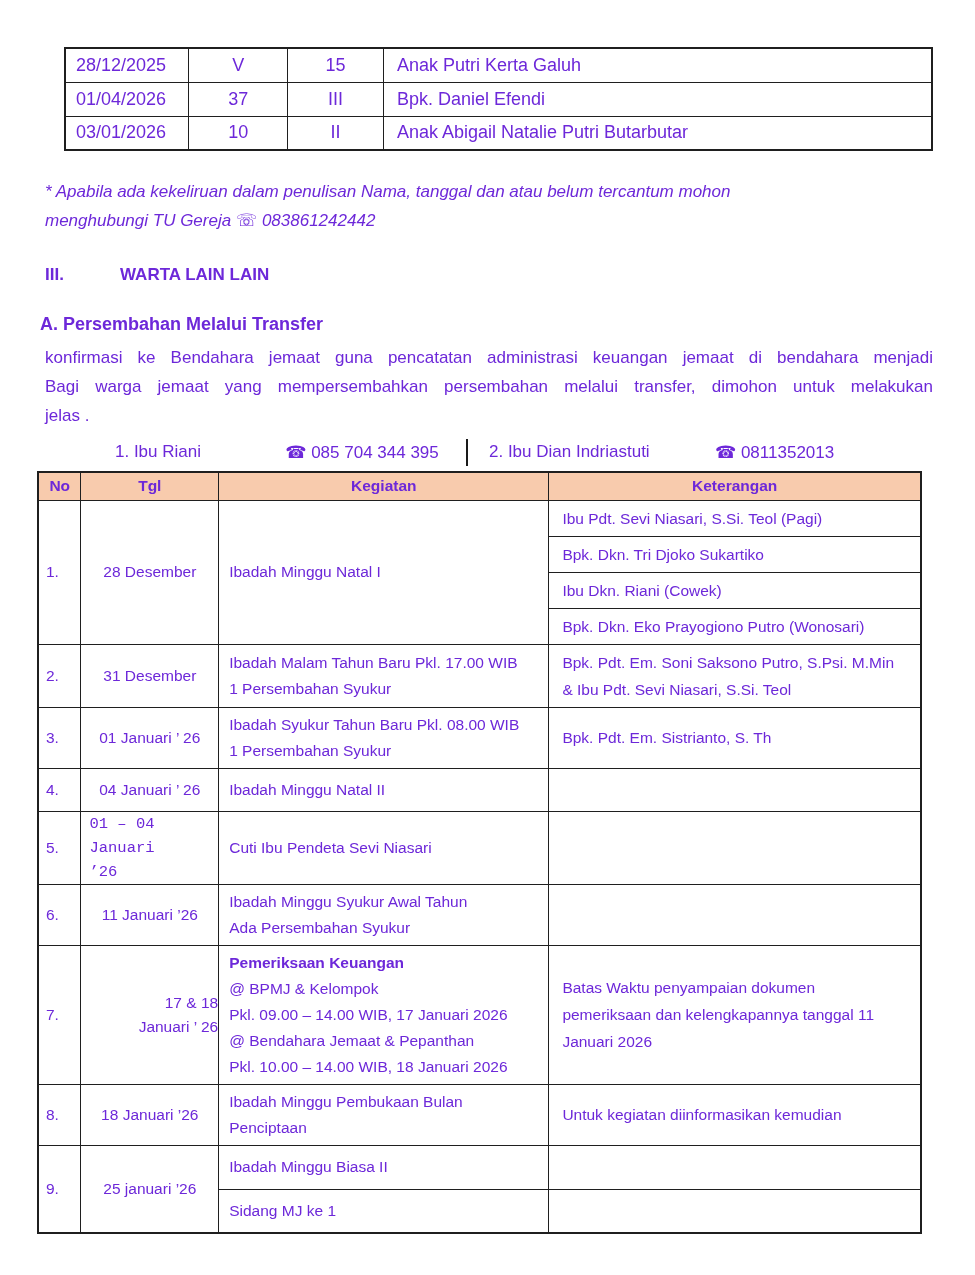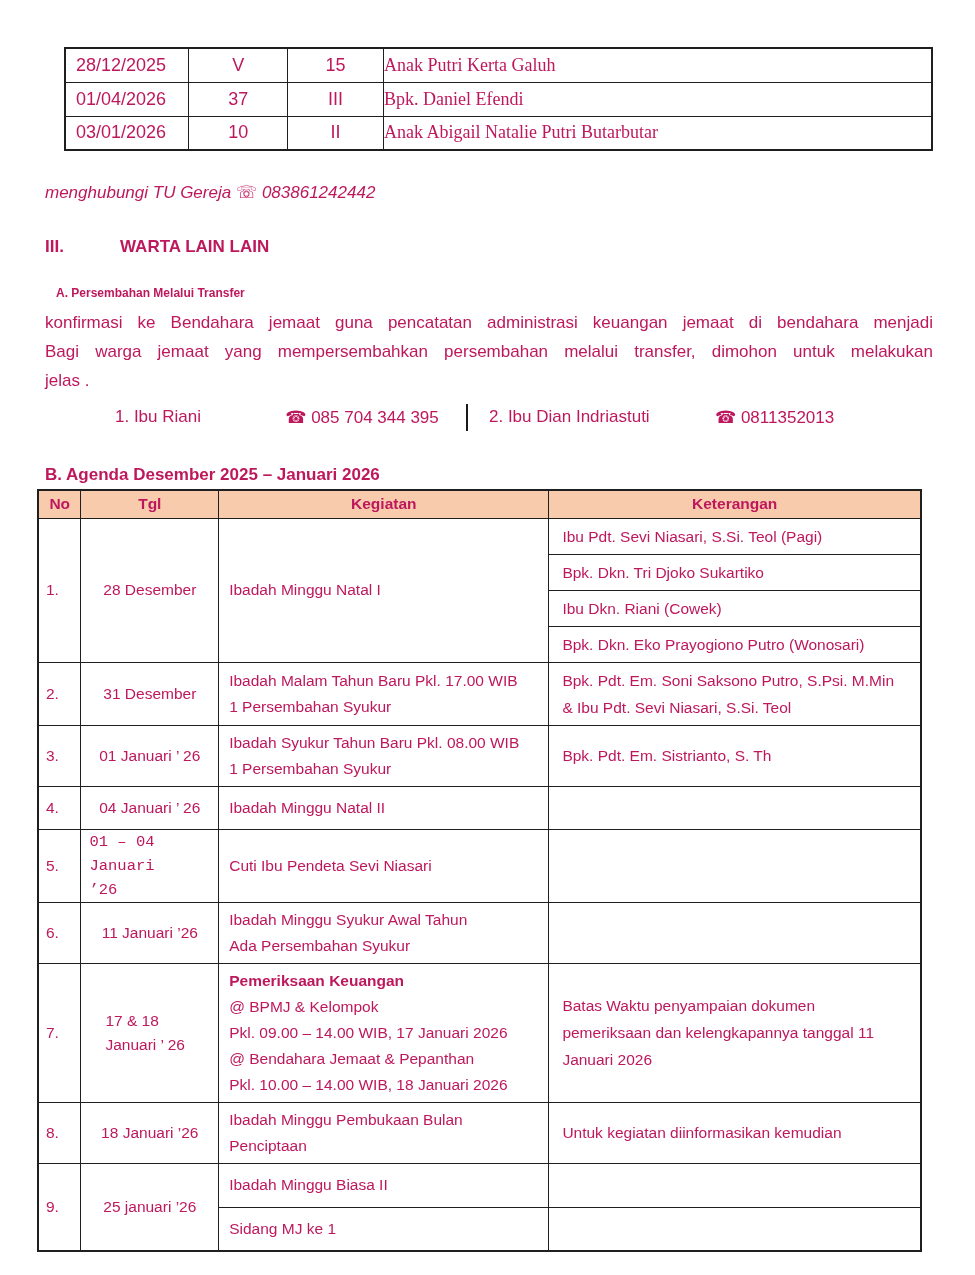--- a/index.html
+++ b/index.html
@@ -1,55 +1,55 @@
 <!DOCTYPE html>
 <html><head>
 <meta charset="utf-8">
 <style>
   * { margin:0; padding:0; box-sizing:border-box; }
   html,body { background:#ffffff; }
   .page {
     position:relative; width:975px; height:1275px; background:#ffffff;
-    font-family:"Liberation Sans", sans-serif; color:#be185d; overflow:hidden;
+    font-family:"Liberation Sans", sans-serif; color:#6d28d9; overflow:hidden;
   }
   
   .toptable { border-collapse:collapse; width:869px; margin:47px 0 0 64px;
               font-size:18px; border:2px solid #1f1f1f; }
   .toptable td { border:1.5px solid #1f1f1f; height:34px; vertical-align:middle; }
   .toptable .t-date { width:124px; padding-left:10px; }
   .toptable .t-ctr  { text-align:center; }
   .toptable .t-c2 { width:99px; } .toptable .t-c3 { width:96px; }
-  .toptable .t-name { width:550px; padding-left:0;font-family:Liberation Serif, serif; }
+  .toptable .t-name { width:550px; padding-left:13px; }
   
   .note { margin:27px 45px 0 45px; font-style:italic; font-size:17px; line-height:28px; }
   .phone-glyph { font-family:"DejaVu Sans", sans-serif; font-style:normal; }
   
   .h-warta { display:flex; margin:30px 0 0 45px; font-weight:bold; font-size:17px; }
   .h-warta .numeral { width:75px; }
-  .h-a { margin:29px 0 0 56px; font-weight:bold; font-size:12px; }
+  .h-a { margin:29px 0 0 40px; font-weight:bold; font-size:18px; }
   .h-b { margin:33px 0 0 45px; font-weight:bold; font-size:17px; }
   
   .para { margin:8px 45px 0 45px; font-size:17px; line-height:29px; width:888px; }
   .para .just { text-align:justify; text-align-last:justify; }
   
   .contacts { display:flex; align-items:center; margin:7px 12px 0 115px; font-size:17px; height:30px; }
   .c-label1 { width:143px; }
   .c-phone1 { width:208px;text-align:center; }
   .c-sep { width:2px; height:27px; background:#1a1a1a; margin-right:21px; }
   .c-label2 { width:226px; }
   
   .agenda { border-collapse:collapse; width:885px; margin:4px 0 0 37px;
             font-size:15.5px; border:2px solid #1f1f1f; }
   .agenda th, .agenda td { border:1.5px solid #1f1f1f; vertical-align:middle; }
   .agenda th { background:#F8CBAD; height:28px; text-align:center; font-weight:bold; font-size:15.5px; }
   .col-no { width:43px; } .col-tgl { width:138px; } .col-keg { width:331px; } .col-ket { width:373px; }
   .agenda .no  { padding-left:7px; }
   .agenda .tgl { text-align:center; }
   .agenda .tgl.tl8  { text-align:left; padding-left:8px; line-height:24px;font-family:Liberation Mono, monospace; }
-  .agenda .tgl.tl24 { text-align:left; padding-left:24px; line-height:24px; }
+  .agenda .tgl.tl24 { text-align:right; padding-left:24px; line-height:24px; }
   .agenda .keg { padding:4px 6px 4px 10px; line-height:26px; }
   .agenda .ket { padding:4px 6px 4px 13px; line-height:27px; }
   .bold { font-weight:bold; }
   .h30 { height:30px; } .h44 { height:44px; } .h43 { height:43px; }
   .h52 { height:52px; } .h53 { height:53px; } .h55 { height:55px; } .h130 { height:130px; }
 </style>
 </head>
 <body>
 
 <div class="page">
@@ -71,20 +71,21 @@
     <tr>
       <td class="t-date">03/01/2026</td>
       <td class="t-ctr t-c2">10</td>
       <td class="t-ctr t-c3">II</td>
       <td class="t-name">Anak Abigail Natalie Putri Butarbutar</td>
     </tr>
   </tbody>
     </table>
 
   <div class="note">
+    <div>* Apabila ada kekeliruan dalam penulisan Nama, tanggal dan atau belum tercantum mohon</div>
     <div><span>menghubungi TU Gereja </span><span class="phone-glyph">☏</span><span> 083861242442</span></div>
   </div>
 
   <div class="h-warta">
     <span class="numeral">III.</span>
     <span>WARTA LAIN LAIN</span>
   </div>
 
   <div class="h-a">A.  Persembahan Melalui Transfer</div>
   <div class="para">
@@ -94,21 +95,20 @@
   </div>
 
   <div class="contacts">
     <span class="c-label1">1. Ibu Riani</span>
     <span class="c-phone1"><span class="phone-glyph">☎</span><span> 085 704 344 395</span></span>
     <span class="c-sep"></span>
     <span class="c-label2">2. Ibu Dian Indriastuti</span>
     <span><span class="phone-glyph">☎</span><span> 0811352013</span></span>
   </div>
 
-  <div class="h-b">B. Agenda Desember 2025 – Januari 2026</div>
 
   <table class="agenda">
     <colgroup>
         <col class="col-no">
         <col class="col-tgl">
         <col class="col-keg">
         <col class="col-ket">
       </colgroup>
     <tbody>
         <tr>

